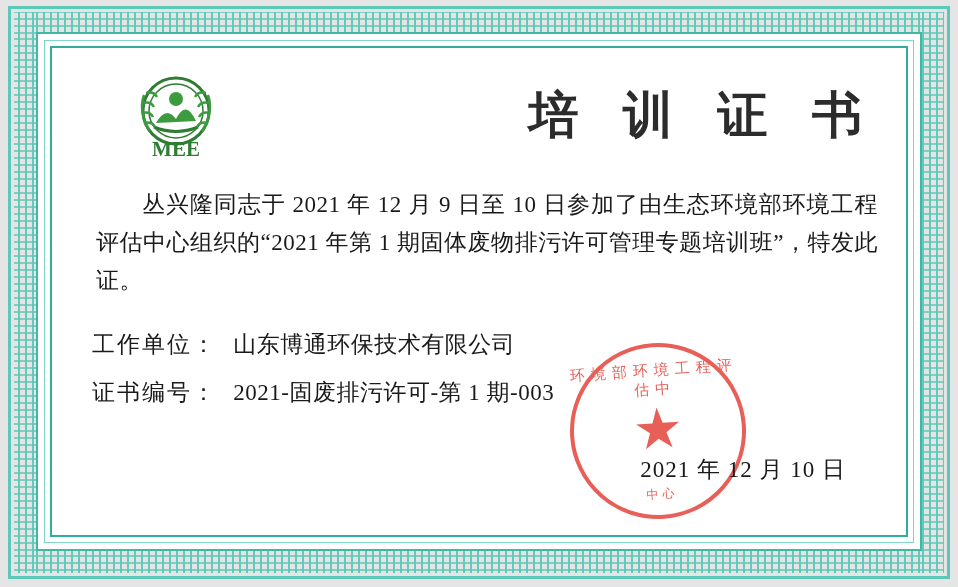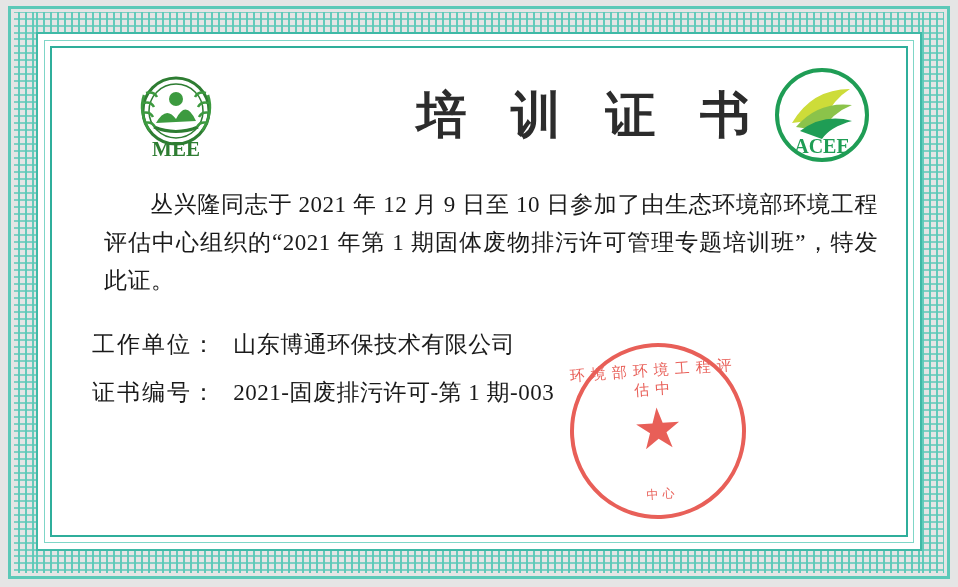--- a/index.html
+++ b/index.html
@@ -134,21 +134,21 @@
     padding: 0 18px 0 30px;
     color: #1a1a1a;
   }
   .para {
     font-size: 23px;
     line-height: 38px;
     text-align: justify;
     text-justify: inter-ideograph;
     text-indent: 2em;
     letter-spacing: 0.5px;
-    margin: 0 0 24px 12px;
+    margin: 0 0 24px 4px;
   }
   .field-line {
     font-size: 23px;
     line-height: 42px;
     letter-spacing: 0.5px;
     margin: 0 0 6px 0;
   }
   .field-label {
     letter-spacing: 2px;
   }
@@ -238,29 +238,20 @@
             <path d="M87 42 q-8 -2 -11 4"></path>
             <path d="M88 52 q-8 -2 -11 4"></path>
             <path d="M86 62 q-8 -2 -11 4"></path>
           </g>
           <text x="54" y="95" text-anchor="middle" font-family="Liberation Serif, serif" font-size="21" font-weight="bold" fill="#2e7d32">MEE</text>
         </svg>
       </div>
 
       <div class="title">培 训 证 书</div>
 
-      <div class="acee-logo">
-        <svg viewBox="0 0 112 100" width="112" height="100" aria-hidden="true">
-          <circle cx="56" cy="50" r="45" fill="none" stroke="#1f9d55" stroke-width="4"></circle>
-          <path d="M26 58 q20 -34 58 -34 q-16 10 -26 30 z" fill="#cddc39"></path>
-          <path d="M30 62 q22 -26 56 -22 q-20 8 -30 26 z" fill="#8bc34a"></path>
-          <path d="M34 66 q24 -18 52 -10 q-22 6 -30 18 z" fill="#1f9d55"></path>
-          <text x="56" y="88" text-anchor="middle" font-family="Liberation Serif, serif" font-size="20" font-weight="bold" fill="#1f9d55">ACEE</text>
-        </svg>
-      </div>
 
     </div>
 
     <div class="body-text">
 
       <p class="para">丛兴隆同志于 2021 年 12 月 9 日至 10 日参加了由生态环境部环境工程评估中心组织的“2021 年第 1 期固体废物排污许可管理专题培训班”，特发此证。</p>
 
       <div class="field-line">
         <span class="field-label">工作单位：</span>
         <span class="field-value">山东博通环保技术有限公司</span>
@@ -272,15 +263,16 @@
       </div>
 
     </div>
 
     <div class="seal">
       <div class="seal-text-top">环境部环境工程评估中</div>
       <div class="seal-star">★</div>
       <div class="seal-text-bottom">中心</div>
     </div>
 
+    <div class="date-row">2021 年 12 月 10 日</div>
 
   </div>
 </div>
 
 </body></html>

